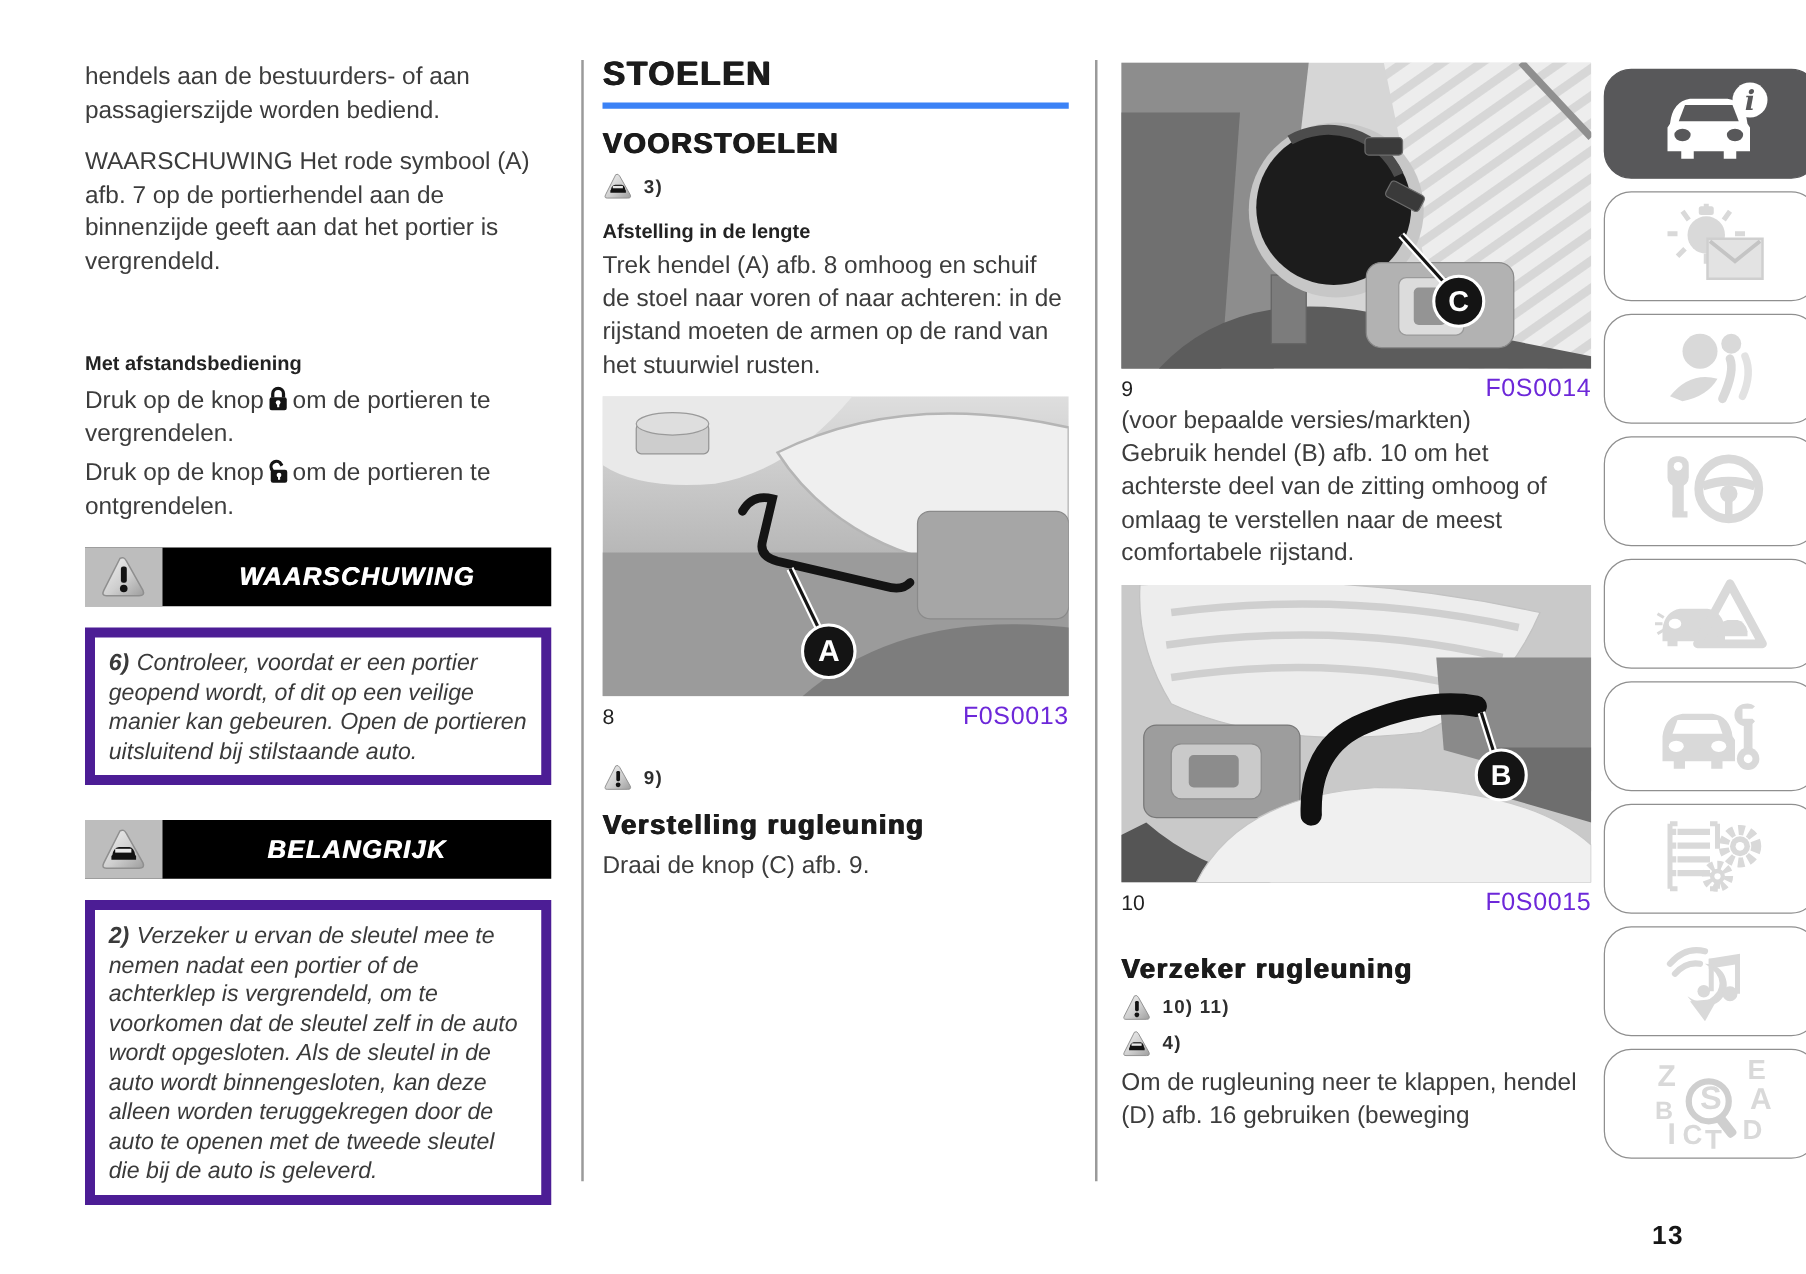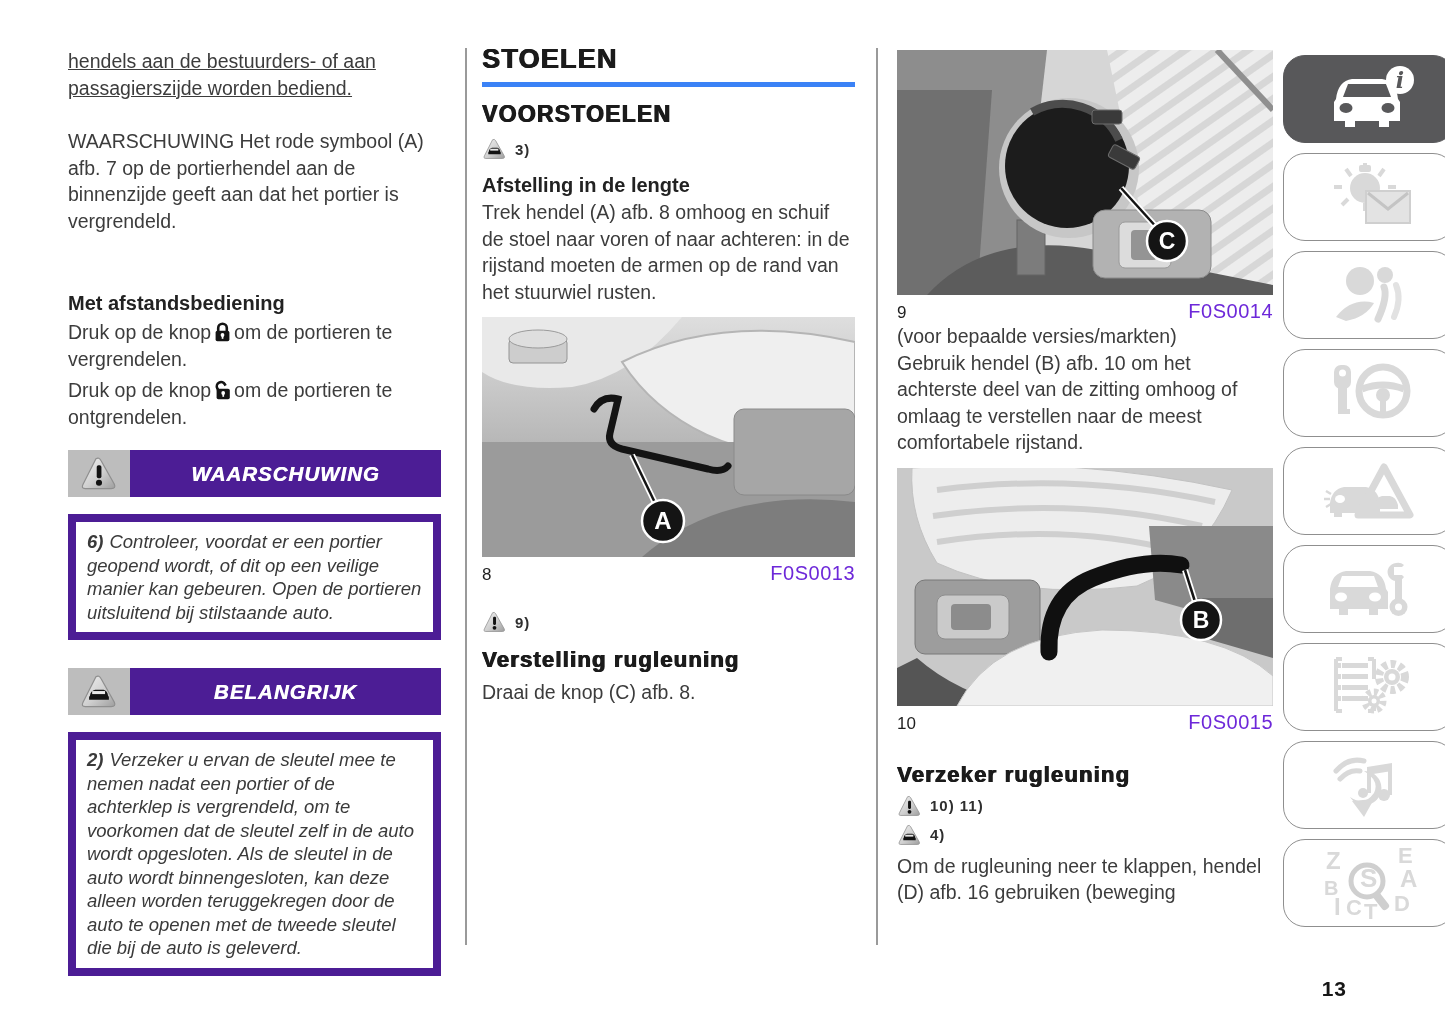--- a/index.html
+++ b/index.html
@@ -13,39 +13,39 @@
   }
   .col { position:absolute; }
   .col-left  { left:68px;  top:48px; width:373px; }
   .col-mid   { left:482px; top:44px; width:373px; }
   .col-right { left:897px; top:44px; width:376px; }
   .vsep { position:absolute; top:48px; height:897px; width:1.5px; background:#9a9a9a; }
   .vsep1 { left:465px; }
   .vsep2 { left:876px; }
 
   .body-text { font-size:19.5px; line-height:26.5px; color:#3c3c3c; }
-  .bold-sub  { font-size:20px; font-weight:bold; color:#222; line-height:27px; }
+  .bold-sub  { font-size:16px; font-weight:bold; color:#222; line-height:27px; }
 
   .h-black {
     font-weight:bold; color:#1b1b1b; letter-spacing:1.2px;
     text-shadow:0.8px 0 0 currentColor, -0.3px 0 0 currentColor;
   }
   .title-main { font-size:27px; padding-bottom:7px; border-bottom:5px solid #3b82f6; margin-bottom:14px; }
   .title-section { font-size:23px; margin-bottom:10px; }
   .title-sub2 { font-size:22px; margin-bottom:6px; }
 
   .icon-row { display:flex; align-items:center; gap:8px; margin:7px 0; }
   .icon-row .refs { font-size:15px; font-weight:bold; color:#2e2e2e; letter-spacing:1px; }
   .tri-ico { width:25px; height:22px; flex:0 0 auto; }
 
   .ilock { display:inline-block; width:17px; height:20px; vertical-align:-3px; margin:0 3px; }
 
   .banner {
     display:flex; align-items:stretch; height:47px;
-    background:#4c1d95; margin-top:28px;
+    background:#000000; margin-top:28px;
   }
   .banner .b-ico {
     width:62px; background:#bdbdbd; display:flex; align-items:center; justify-content:center;
   }
   .banner .b-label {
     flex:1; display:flex; align-items:center; justify-content:center;
     color:#ffffff; font-weight:bold; font-style:italic; font-size:20.5px; letter-spacing:1px;
     text-shadow:0.5px 0 0 currentColor;
   }
   .note-box {
@@ -65,21 +65,21 @@
     border:1.5px solid #8f8f8f; border-radius:22px 22px 22px 22px;
     background:#ffffff; display:flex; align-items:center; justify-content:center;
   }
   .tab.active { background:#58585a; border-color:#58585a; }
   .tab svg { display:block; }
 
   .page-num {
     position:absolute; right:98px; bottom:18px;
     font-size:21px; font-weight:bold; color:#161616; letter-spacing:1px;
   }
-  .sp-para { margin-bottom:27px;text-decoration:underline; }
+  .sp-para { margin-bottom:15px; }
   .lock-para { margin-top:2px; }
 </style>
 </head>
 <body>
 
 <svg width="0" height="0" style="position:absolute">
   <defs>
     <linearGradient id="triGrad" x1="0" y1="0" x2="1" y2="1">
       <stop offset="0" stop-color="#f2f2f2"></stop>
         <stop offset="0.55" stop-color="#cfcfcf"></stop>
@@ -196,21 +196,21 @@
   </div>
 
   <div class="icon-row" style="margin-top:26px">
     <svg class="tri-ico" viewBox="0 0 25 23">
         <use href="#warnTri"></use>
       </svg>
     <span class="refs">9)</span>
   </div>
 
   <h2 class="h-black title-sub2" style="margin-top:14px">Verstelling rugleuning</h2>
-  <p class="body-text">Draai de knop (C) afb. 8.</p>
+  <p class="body-text">Draai de knop (C) afb. 9.</p>
 </div>
 
 <div class="col col-right">
 
   <svg class="figure" style="margin-top:6px" viewBox="0 0 376 245" width="376" height="245">
     <defs>
       <pattern id="stripes9" width="18" height="18" patternTransform="rotate(55)" patternUnits="userSpaceOnUse">
         <rect width="18" height="18" fill="#ededed"></rect>
           <rect width="7" height="18" fill="#d7d7d7"></rect>
       </pattern>

